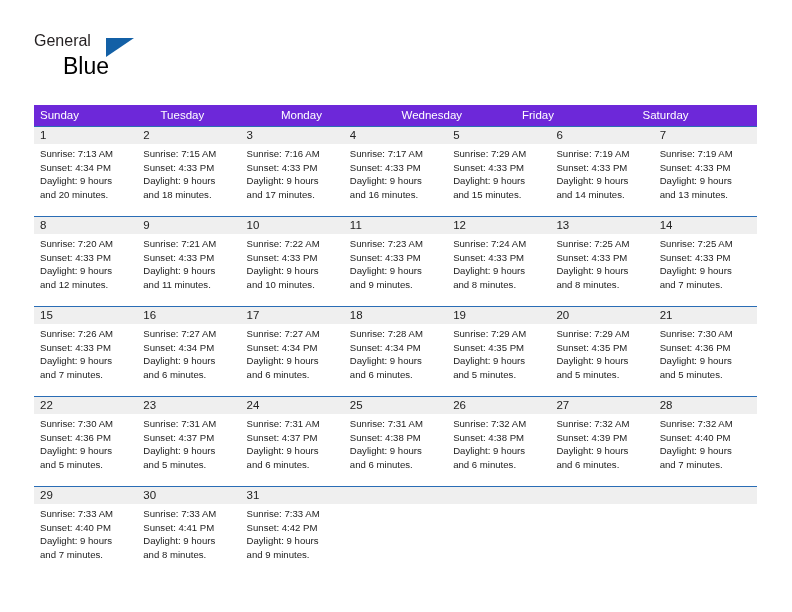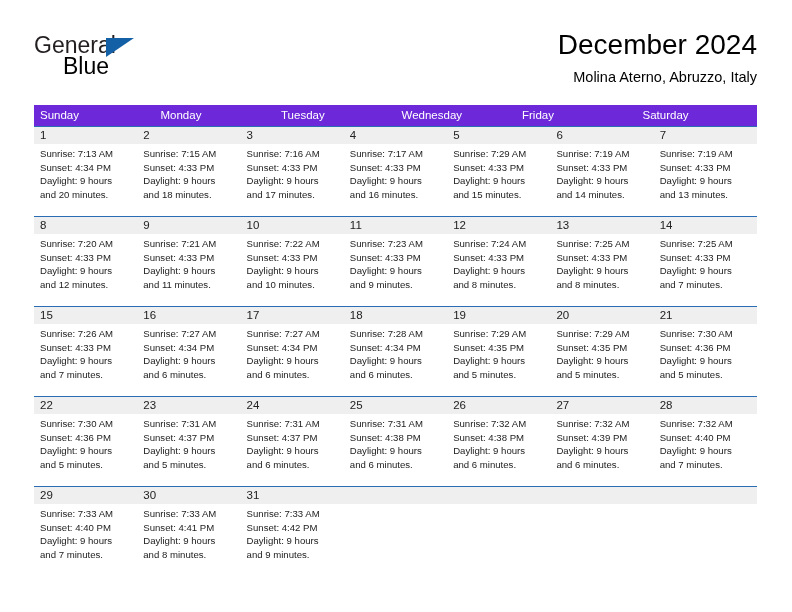--- a/index.html
+++ b/index.html
@@ -35,21 +35,21 @@
     position: absolute;
     left: 0;
     top: 4px;
     width: 200px;
     height: 56px;
   }
   .brand-general {
     position: absolute;
     left: 0;
     top: 0;
-    font-size: 23px;
+    font-size: 16px;
     color: #231f20;
     letter-spacing: 0px;
     font-family: "Liberation Sans", sans-serif;
   }
   .brand-blue {
     position: absolute;
     left: 29px;
     top: 21px;
     font-size: 23px;
     color: #000000;
@@ -162,33 +162,29 @@
 <div class="page">
 
   <div class="top-bar">
 
     <div class="brand">
       <span class="brand-general">General</span>
       <span class="brand-triangle"></span>
       <span class="brand-blue">Blue</span>
     </div>
 
-    <div class="title-block">
-      <div class="cal-title">December 2024</div>
-      <div class="cal-subtitle">Molina Aterno, Abruzzo, Italy</div>
-    </div>
 
   </div>
 
   <div class="calendar">
 
     <div class="dow-row">
       <div class="dow-cell">Sunday</div>
+      <div class="dow-cell">Tuesday</div>
       <div class="dow-cell">Monday</div>
-      <div class="dow-cell">Tuesday</div>
       <div class="dow-cell">Wednesday</div>
       <div class="dow-cell">Friday</div>
       <div class="dow-cell">Saturday</div>
     </div>
 
     <div class="week-row">
       <div class="day-cell">
         <div class="day-band">
             <span class="day-num">1</span>
           </div>

